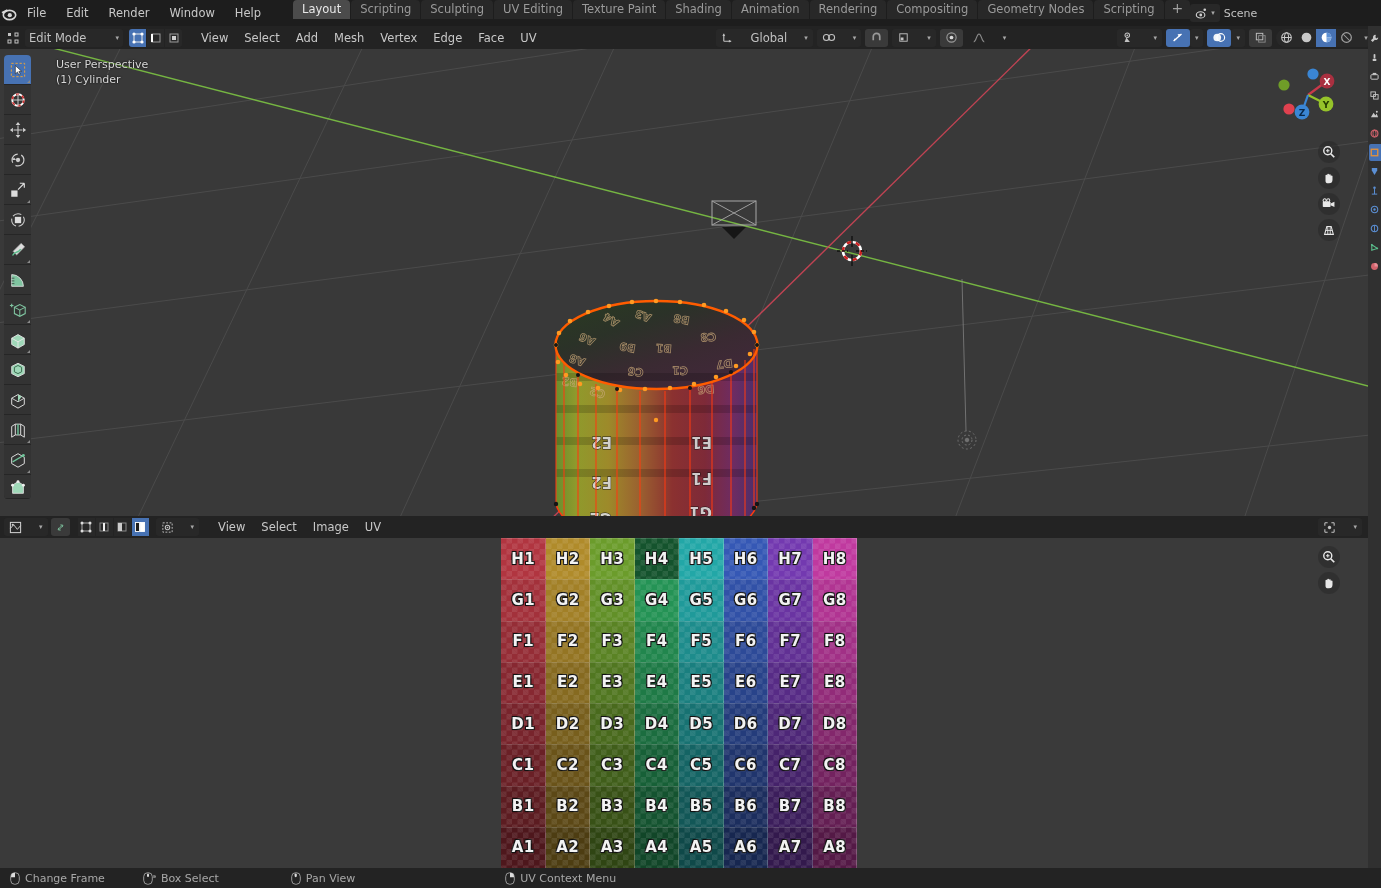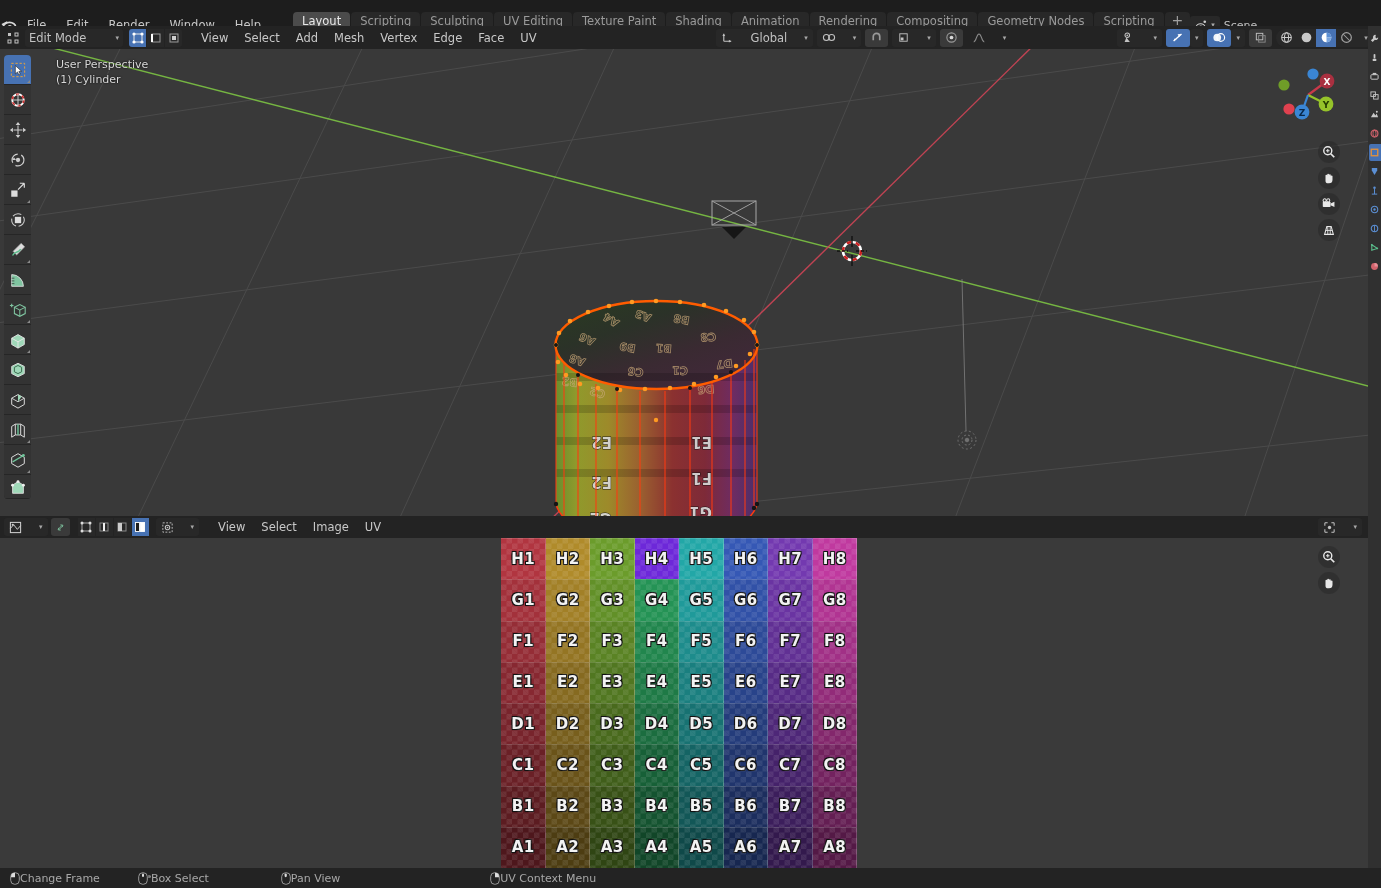--- a/index.html
+++ b/index.html
@@ -7,21 +7,21 @@
     width: 1381px; height: 888px;
     background: #1d1d1d;
     font-family: "DejaVu Sans", sans-serif;
     overflow: hidden;
     -webkit-font-smoothing: antialiased;
   }
   body { position: relative; }
 
   
   #topbar {
-    position: absolute; left: 0; top: 12px; width: 1245px; height: 26px;
+    position: absolute; left: 0; top: 0; width: 1245px; height: 26px;
     background: #1d1d1d;
     display: flex; align-items: center;
     font-size: 11.5px; color: #c2c2c2;
   }
   .blender-logo { width: 28px; height: 26px; display:flex; align-items:center; justify-content:center; }
   .menu-item { padding: 0 10px; height: 26px; line-height: 26px; color:#c8c8c8; white-space:nowrap; }
   #workspace-tabs { display:flex; align-items:flex-start; height:26px; margin-left:22px; }
   .ws-tab {
     padding: 0 9px; height: 19px; line-height:19px; font-size:11.5px;
     color: #9a9a9a; background:#282828; margin-right:1px;
@@ -116,21 +116,21 @@
   }
   .prop-tab { width:12px; height:17px; display:flex; align-items:center; justify-content:center; }
   .prop-tab.active { background:#4772b3; border-radius:2px 0 0 2px; }
 
   
   #statusbar {
     position:absolute; left:0; bottom:0; width:1381px; height:20px;
     background:#232323; display:flex; align-items:center; padding-left:4px;
     font-size:11px; color:#a5a5a5; gap:0;
   }
-  .sb-item { display:flex; align-items:center; }
+  .sb-item { display:flex; align-items:center; gap:5px; }
   .sb-label { color:#a8a8a8; font-size:11px; }
 
   
   svg { display:block; }
   .ico-f { fill:#c4c4c4; }
 </style>
 </head>
 <body>
 
 <div id="topbar">
@@ -761,21 +761,21 @@
       <div class="uv-cell" style="background: rgb(176, 139, 42);">
         <div class="checker"></div>
         <div class="gl"></div>
         <span>H2</span>
       </div>
       <div class="uv-cell" style="background: rgb(107, 156, 43);">
         <div class="checker"></div>
         <div class="gl"></div>
         <span>H3</span>
       </div>
-      <div class="uv-cell" style="background: #6d28d9;">
+      <div class="uv-cell" style="background: #14532d;">
         <div class="checker"></div>
         <div class="gl"></div>
         <span>H4</span>
       </div>
       <div class="uv-cell" style="background: rgb(34, 167, 167);">
         <div class="checker"></div>
         <div class="gl"></div>
         <span>H5</span>
       </div>
       <div class="uv-cell" style="background: rgb(53, 88, 181);">

